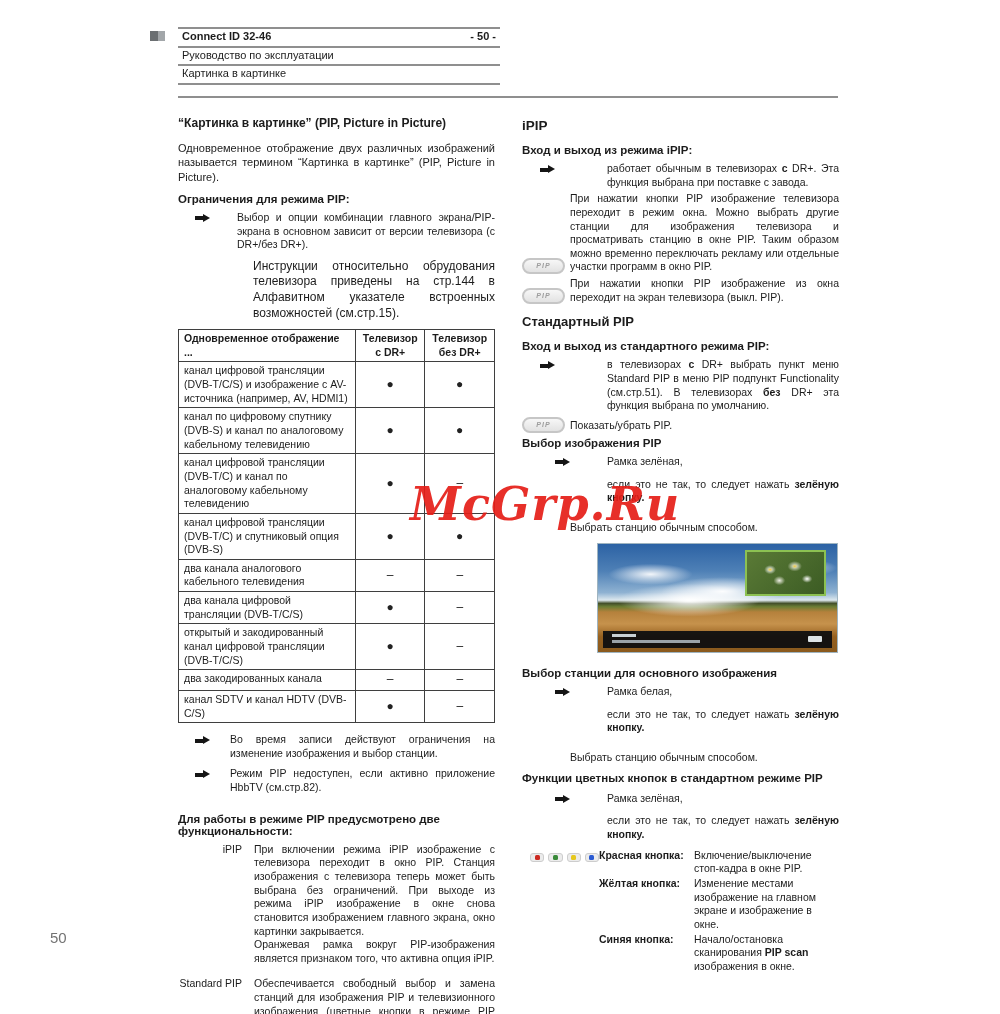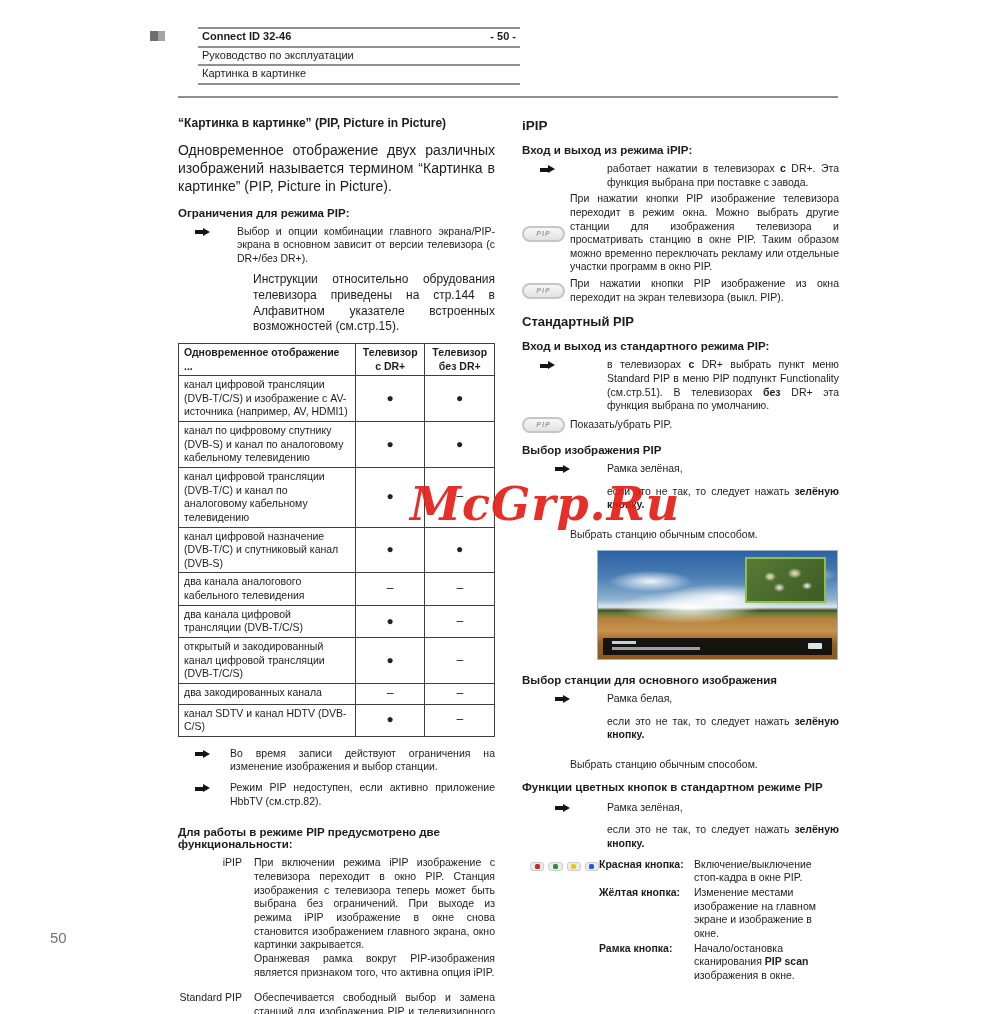--- a/index.html
+++ b/index.html
@@ -2,36 +2,36 @@
 <html><head>
 <meta charset="utf-8">
 <style>
 * { box-sizing: border-box; margin: 0; padding: 0; }
 body { background: #fff; }
 .page {
   position: relative; width: 1000px; height: 1014px; background: #ffffff;
   font-family: "Liberation Sans", sans-serif; color: #1c1c1c; overflow: hidden;
 }
 
-.hdr { position: absolute; left: 150px; top: 27px; display: flex; gap: 20px; }
+.hdr { position: absolute; left: 150px; top: 27px; display: flex; }
 .hdr-icon { width: 15px; height: 10px; margin-top: 4px; margin-right: 13px;
   background: linear-gradient(90deg,#6b6f72 0 55%, #a2a6a9 55%); }
 .hdr-table { width: 322px; font-size: 11px; }
 .hdr-row { border-top: 2px solid #8f8f8f; padding: 1px 4px 3px 4px; line-height: 1.15; }
 .hdr-row.last { border-bottom: 2px solid #8f8f8f; }
 .hdr-row1 { display: flex; justify-content: space-between; font-weight: bold; }
 
 .rule { position: absolute; left: 178px; top: 96px; width: 660px; border-top: 2px solid #8f8f8f; }
 .cols { position: absolute; left: 178px; top: 108px; width: 662px; display: flex; gap: 27px; }
 .col { width: 317px; }
 
 .title { font-size: 12px; font-weight: bold; margin: 8px 0 11px; }
 .h2 { font-size: 13.5px; font-weight: bold; margin: 10px 0 11px; }
-.h3 { font-size: 11.5px; font-weight: bold; margin: 11px 0 6px; }
-p.just { font-size: 14px; line-height: 1.3; text-align: justify; margin: 0 0 9px; }
+.h3 { font-size: 11.5px; font-weight: bold; margin: 4px 0 6px; }
+p.just { font-size: 11px; line-height: 1.3; text-align: justify; margin: 0 0 9px; }
 
 .arrow { position: relative; display: inline-block; width: 15px; height: 9px; flex: none; }
 .arrow::before { content: ""; position: absolute; left: 0; top: 2.5px; width: 8px; height: 4px; background: #151515; }
 .arrow::after { content: ""; position: absolute; right: 0; top: 0; width: 0; height: 0;
   border-top: 4.5px solid transparent; border-bottom: 4.5px solid transparent; border-left: 7px solid #151515; }
 
 .bullet { position: relative; margin: 2px 0 7px; }
 .bullet .arrow { position: absolute; left: 17px; top: 3px; }
 .bullet .bt { margin-left: 59px; font-size: 10.5px; line-height: 1.3; text-align: justify; }
 .bullet.narrow .bt { margin-left: 52px; }
@@ -45,21 +45,21 @@
 col.w1 { width: 56%; } col.w2 { width: 22%; } col.w3 { width: 22%; }
 
 .def { display: flex; margin-bottom: 12px; }
 .def-term { width: 70px; flex: none; text-align: right; font-size: 10.5px; padding-right: 6px; line-height: 1.3; }
 .def-body { flex: 1; margin-left: 6px; font-size: 10.5px; line-height: 1.3; text-align: justify; }
 
 .rbullet { position: relative; margin: 2px 0 3px; }
 .rbullet .arrow { position: absolute; left: 18px; top: 3px; }
 .rbullet.in2 .arrow { left: 33px; }
 .rbullet .bt { margin-left: 85px; font-size: 10.5px; line-height: 1.3; text-align: justify; }
-.piprow { display: flex; align-items: center; margin: 0 0 3px; }
+.piprow { display: flex; align-items: flex-end; margin: 0 0 3px; }
 .pip-btn { width: 43px; height: 16px; flex: none; margin: 1px 5px 0 0; border: 2px solid #c6c6c6;
   border-radius: 9px; background: linear-gradient(#f7f7f7,#e2e2e2); color: #9d9d9d;
   font-size: 7px; font-weight: bold; letter-spacing: 1px; text-align: center; line-height: 12px; font-style: italic; }
 .piprow .bt { flex: 1; font-size: 10.5px; line-height: 1.3; text-align: justify; }
 .showhide { font-size: 11.5px; }
 .plain-ind { margin: 16px 0 9px 48px; font-size: 10.5px; }
 .gaptop { margin-top: 9px; }
 
 .tv { position: relative; margin: 10px 0 14px 75px; width: 241px; height: 110px;
   border: 1px solid #9fb4c0; overflow: hidden;
@@ -156,21 +156,21 @@
               <td>канал по цифровому спутнику (DVB-S) и канал по аналоговому кабельному телевидению</td>
               <td class="c">●</td>
               <td class="c">●</td>
             </tr>
             <tr>
               <td>канал цифровой трансляции (DVB-T/C) и канал по аналоговому кабельному телевидению</td>
               <td class="c">●</td>
               <td class="c">–</td>
             </tr>
             <tr>
-              <td>канал цифровой назначение (DVB-T/C) и спутниковый канал (DVB-S)</td>
+              <td>канал цифровой трансляции (DVB-T/C) и спутниковый опция (DVB-S)</td>
               <td class="c">●</td>
               <td class="c">●</td>
             </tr>
             <tr>
               <td>два канала аналогового кабельного телевидения</td>
               <td class="c">–</td>
               <td class="c">–</td>
             </tr>
             <tr>
               <td>два канала цифровой трансляции (DVB-T/C/S)</td>
@@ -222,21 +222,21 @@
         </div>
       </div>
     </div>
 
     <div class="col">
       <div class="h2">iPIP</div>
       <div class="h3">Вход и выход из режима iPIP:</div>
 
       <div class="rbullet">
         <span class="arrow"></span>
-        <div class="bt"><span>работает нажатии в телевизорах </span><span class="b">с</span><span> DR+. Эта функция выбрана при поставке с завода.</span></div>
+        <div class="bt"><span>работает обычным в телевизорах </span><span class="b">с</span><span> DR+. Эта функция выбрана при поставке с завода.</span></div>
       </div>
 
       <div class="piprow">
         <span class="pip-btn">PIP</span>
         <div class="bt">При нажатии кнопки PIP изображение телевизора переходит в режим окна. Можно выбрать другие станции для изображения телевизора и просматривать станцию в окне PIP. Таким образом можно временно переключать рекламу или отдельные участки программ в окно PIP.</div>
       </div>
       <div class="piprow">
         <span class="pip-btn">PIP</span>
         <div class="bt">При нажатии кнопки PIP изображение из окна переходит на экран телевизора (выкл. PIP).</div>
       </div>
@@ -302,21 +302,21 @@
         <div class="ck-defs">
             <div class="ck-row">
               <div class="ck-term">Красная кнопка:</div>
               <div class="ck-desc"><span>Включение/выключение стоп-кадра в окне PIP.</span></div>
             </div>
             <div class="ck-row">
               <div class="ck-term">Жёлтая кнопка:</div>
               <div class="ck-desc"><span>Изменение местами изображение на главном экране и изображение в окне.</span></div>
             </div>
             <div class="ck-row">
-              <div class="ck-term">Рамка кнопка:</div>
+              <div class="ck-term">Синяя кнопка:</div>
               <div class="ck-desc"><span>Начало/остановка сканирования </span><span class="b">PIP scan</span><span> изображения в окне.</span></div>
             </div>
           </div>
       </div>
     </div>
   </div>
 
   <div class="watermark">McGrp.Ru</div>
   <div class="pagenum">50</div>
 </div>

